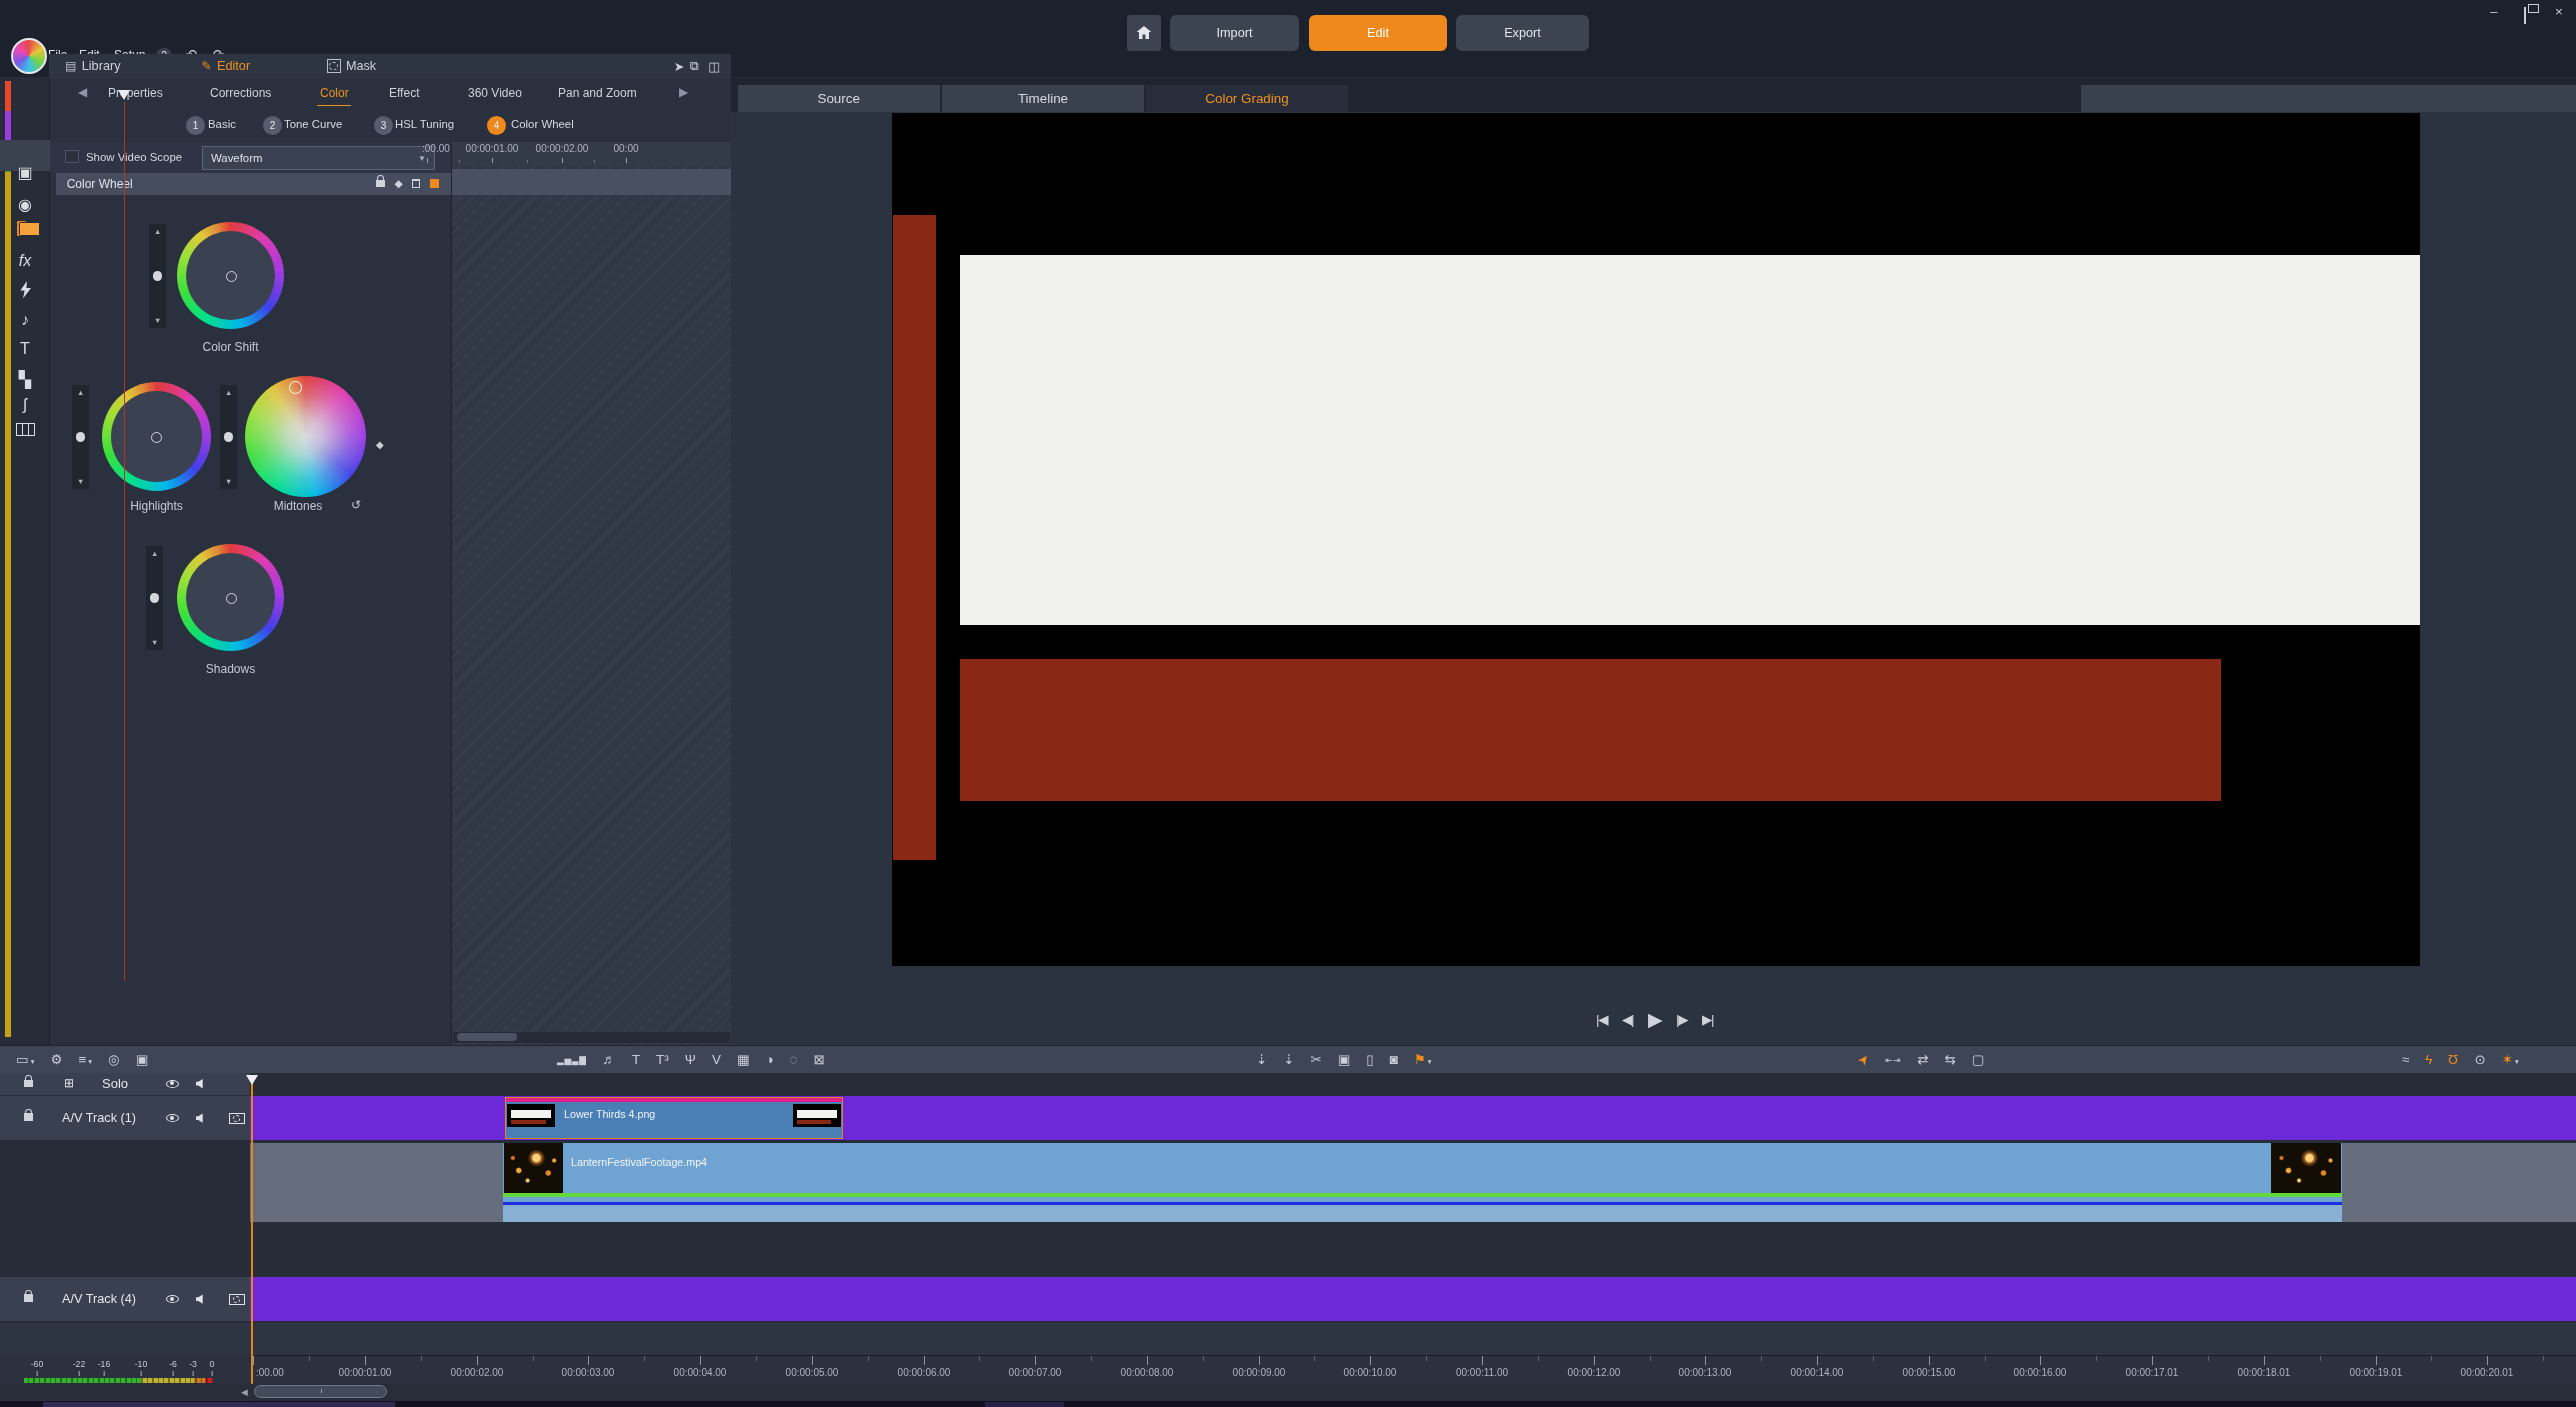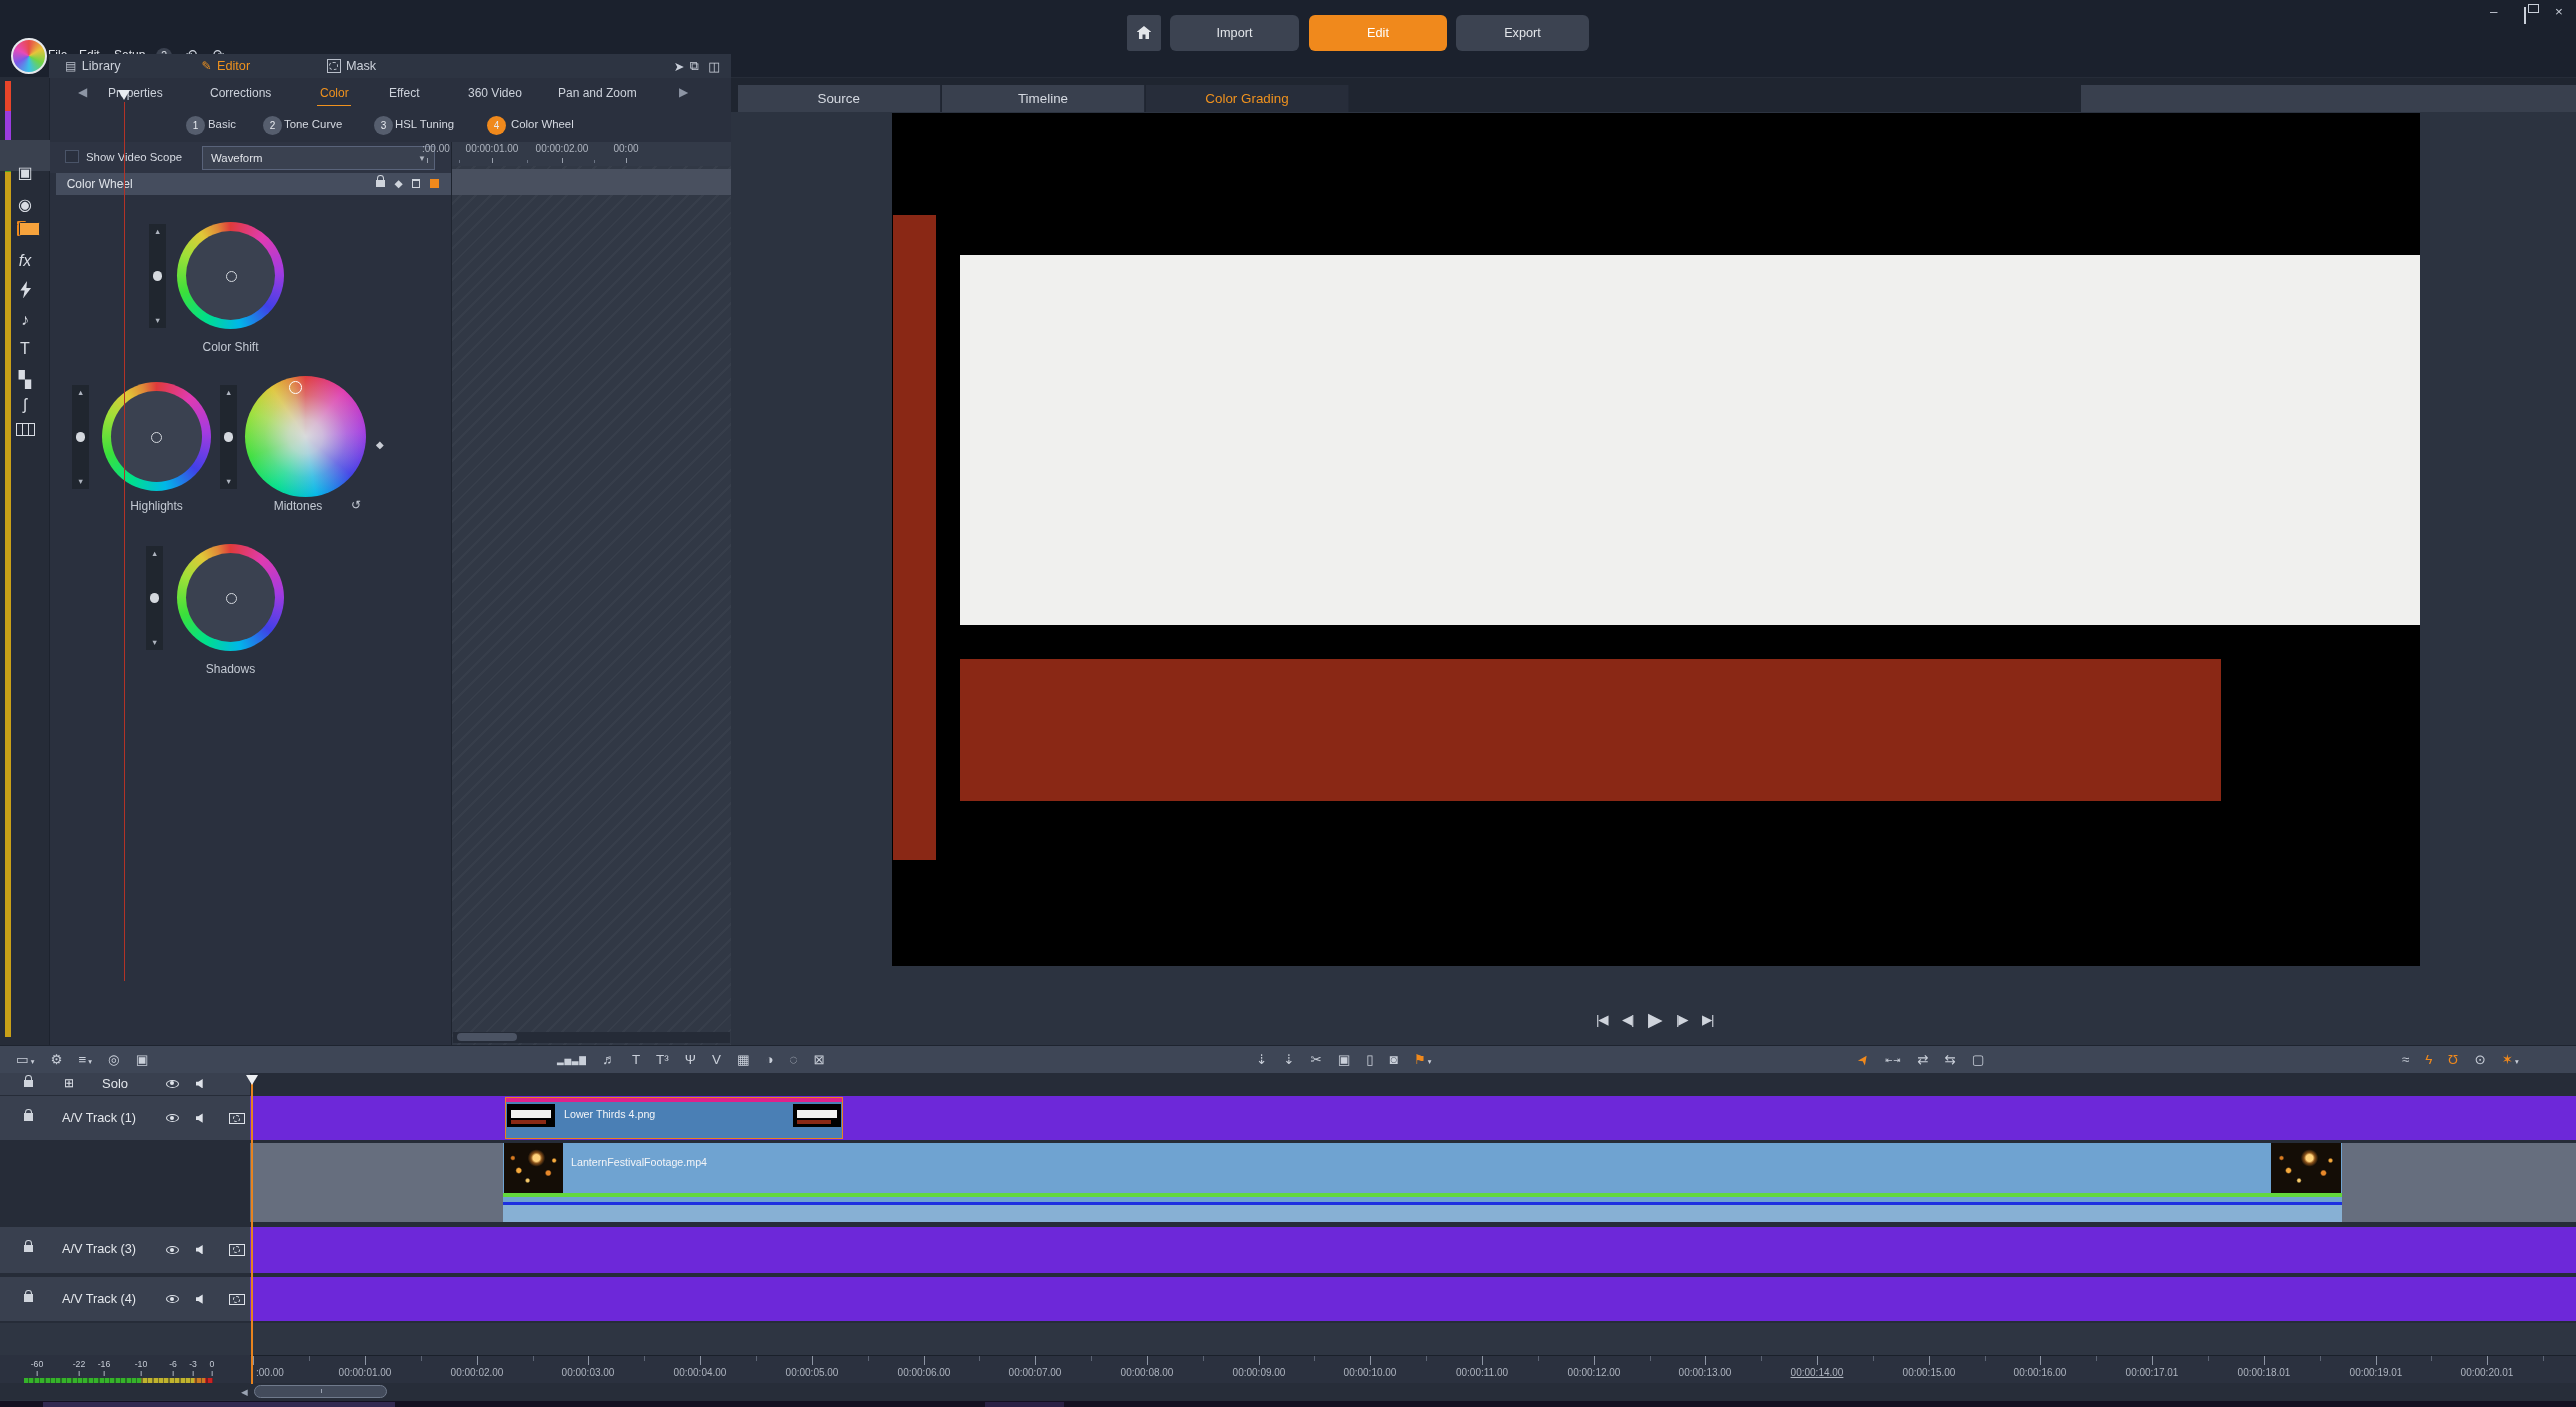--- a/index.html
+++ b/index.html
@@ -453,30 +453,20 @@
           <span class="lant" style="left:1.3px;width:59px;"></span>
           <span class="lant" style="left:1768px;width:70px;"></span>
           <span class="cliplabel" style="left:68px;top:13.4px;">LanternFestivalFootage.mp4</span>
           <div class="gline"></div>
           <div class="bline"></div>
           <div class="aband"></div>
         </div>
       </div>
     </div>
 
-    <div class="trow" style="top:154px;height:46px;">
-      <div class="tlane"></div>
-      <div class="thead">
-        <span class="tico lock" style="left:24px;top:18px;"></span>
-        <span class="tlabel" style="top:15.4px;">A/V Track (3)</span>
-        <span class="eye" style="left:166px;top:19px;"></span>
-        <span class="speaker" style="left:196px;top:18px;"></span>
-        <span class="masksq" style="left:229px;top:17.4px;"></span>
-      </div>
-    </div>
 
     <div class="trow" style="top:204px;height:44px;">
       <div class="tlane"></div>
       <div class="thead">
         <span class="tico lock" style="left:24px;top:17.4px;"></span>
         <span class="tlabel" style="top:14.8px;">A/V Track (4)</span>
         <span class="eye" style="left:166px;top:18px;"></span>
         <span class="speaker" style="left:196px;top:17.4px;"></span>
         <span class="masksq" style="left:229px;top:17px;"></span>
       </div>
@@ -526,21 +516,21 @@
         <div class="tick minor" style="left: 1288px;"></div>
         <span class="rlabel" style="left: 1232px;">00:00:11.00</span>
         <div class="tick major" style="left: 1344px;"></div>
         <div class="tick minor" style="left: 1400px;"></div>
         <span class="rlabel" style="left: 1344px; text-align: center;">00:00:12.00</span>
         <div class="tick major" style="left: 1455px;"></div>
         <div class="tick minor" style="left: 1511px;"></div>
         <span class="rlabel" style="left: 1455px;">00:00:13.00</span>
         <div class="tick major" style="left: 1567px;"></div>
         <div class="tick minor" style="left: 1623px;"></div>
-        <span class="rlabel" style="left: 1567px; text-decoration: underline;">00:00:14.00</span>
+        <span class="rlabel" style="left: 1567px;">00:00:14.00</span>
         <div class="tick major" style="left: 1679px;"></div>
         <div class="tick minor" style="left: 1735px;"></div>
         <span class="rlabel" style="left: 1679px;">00:00:15.00</span>
         <div class="tick major" style="left: 1790px;"></div>
         <div class="tick minor" style="left: 1846px;"></div>
         <span class="rlabel" style="left: 1790px;">00:00:16.00</span>
         <div class="tick major" style="left: 1902px;"></div>
         <div class="tick minor" style="left: 1958px;"></div>
         <span class="rlabel" style="left: 1902px;">00:00:17.01</span>
         <div class="tick major" style="left: 2014px;"></div>

